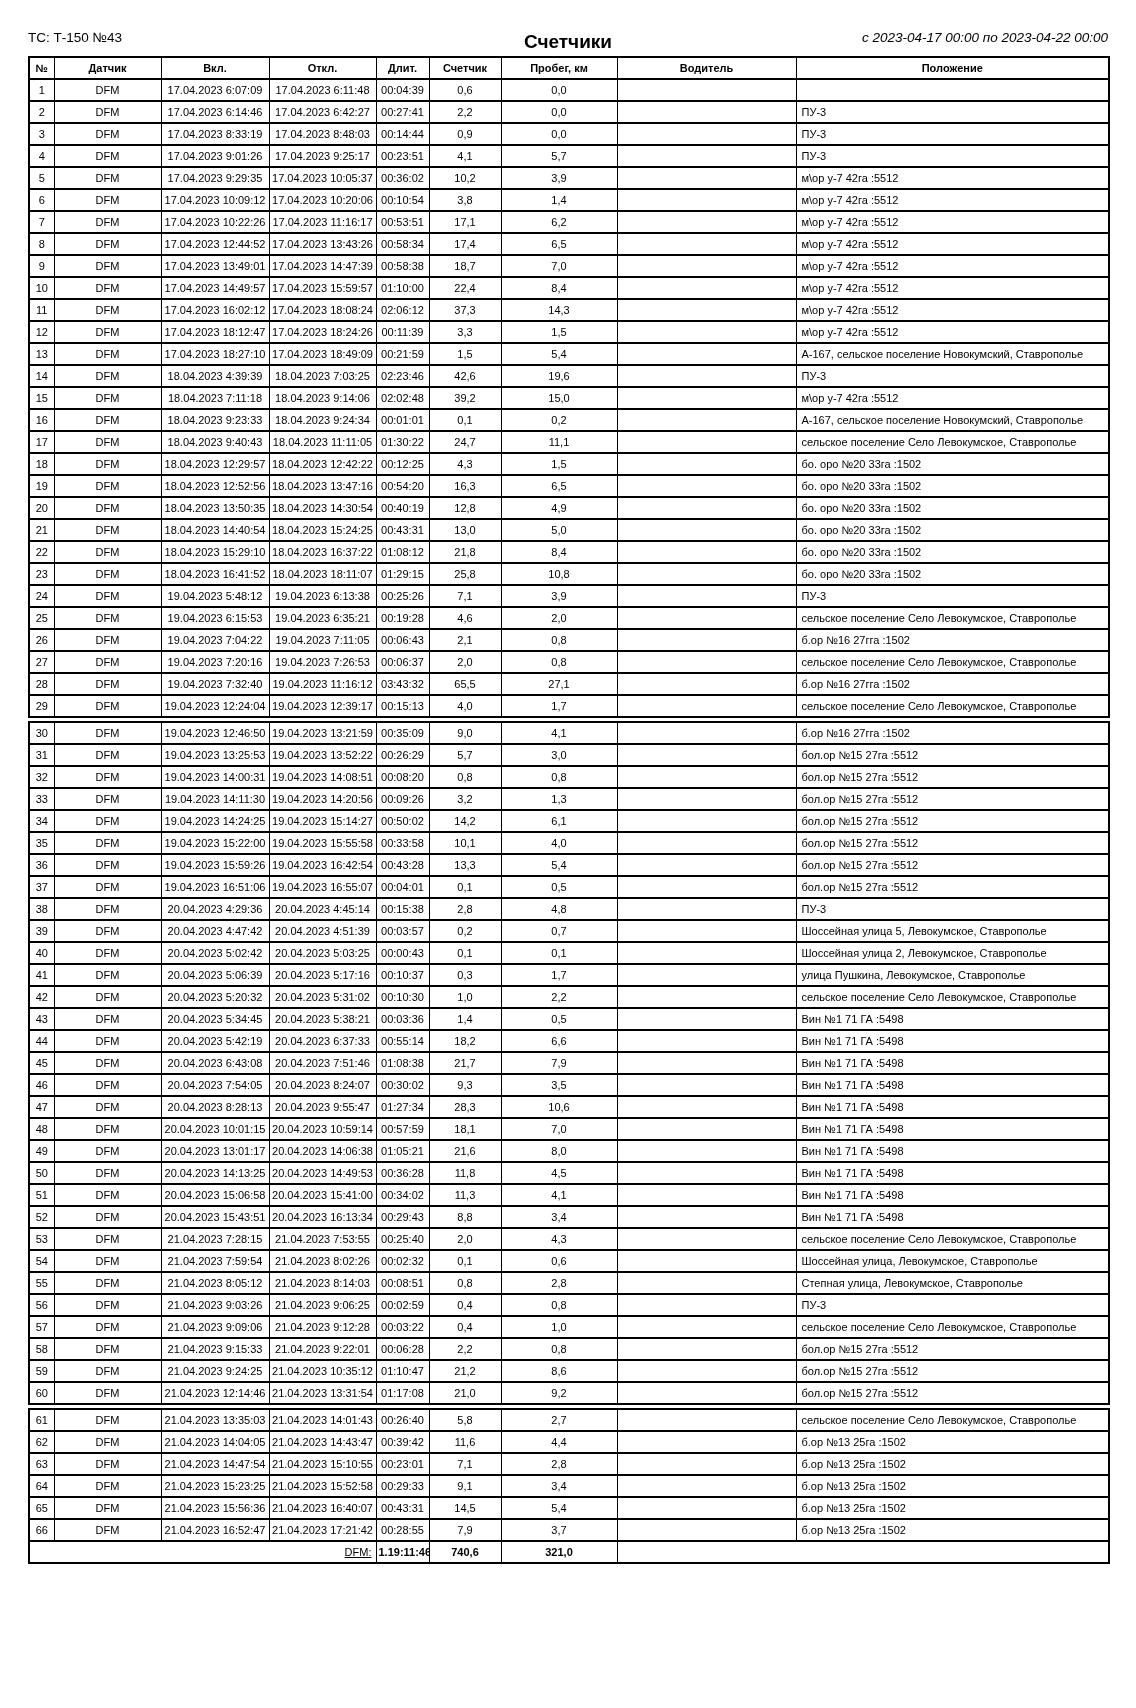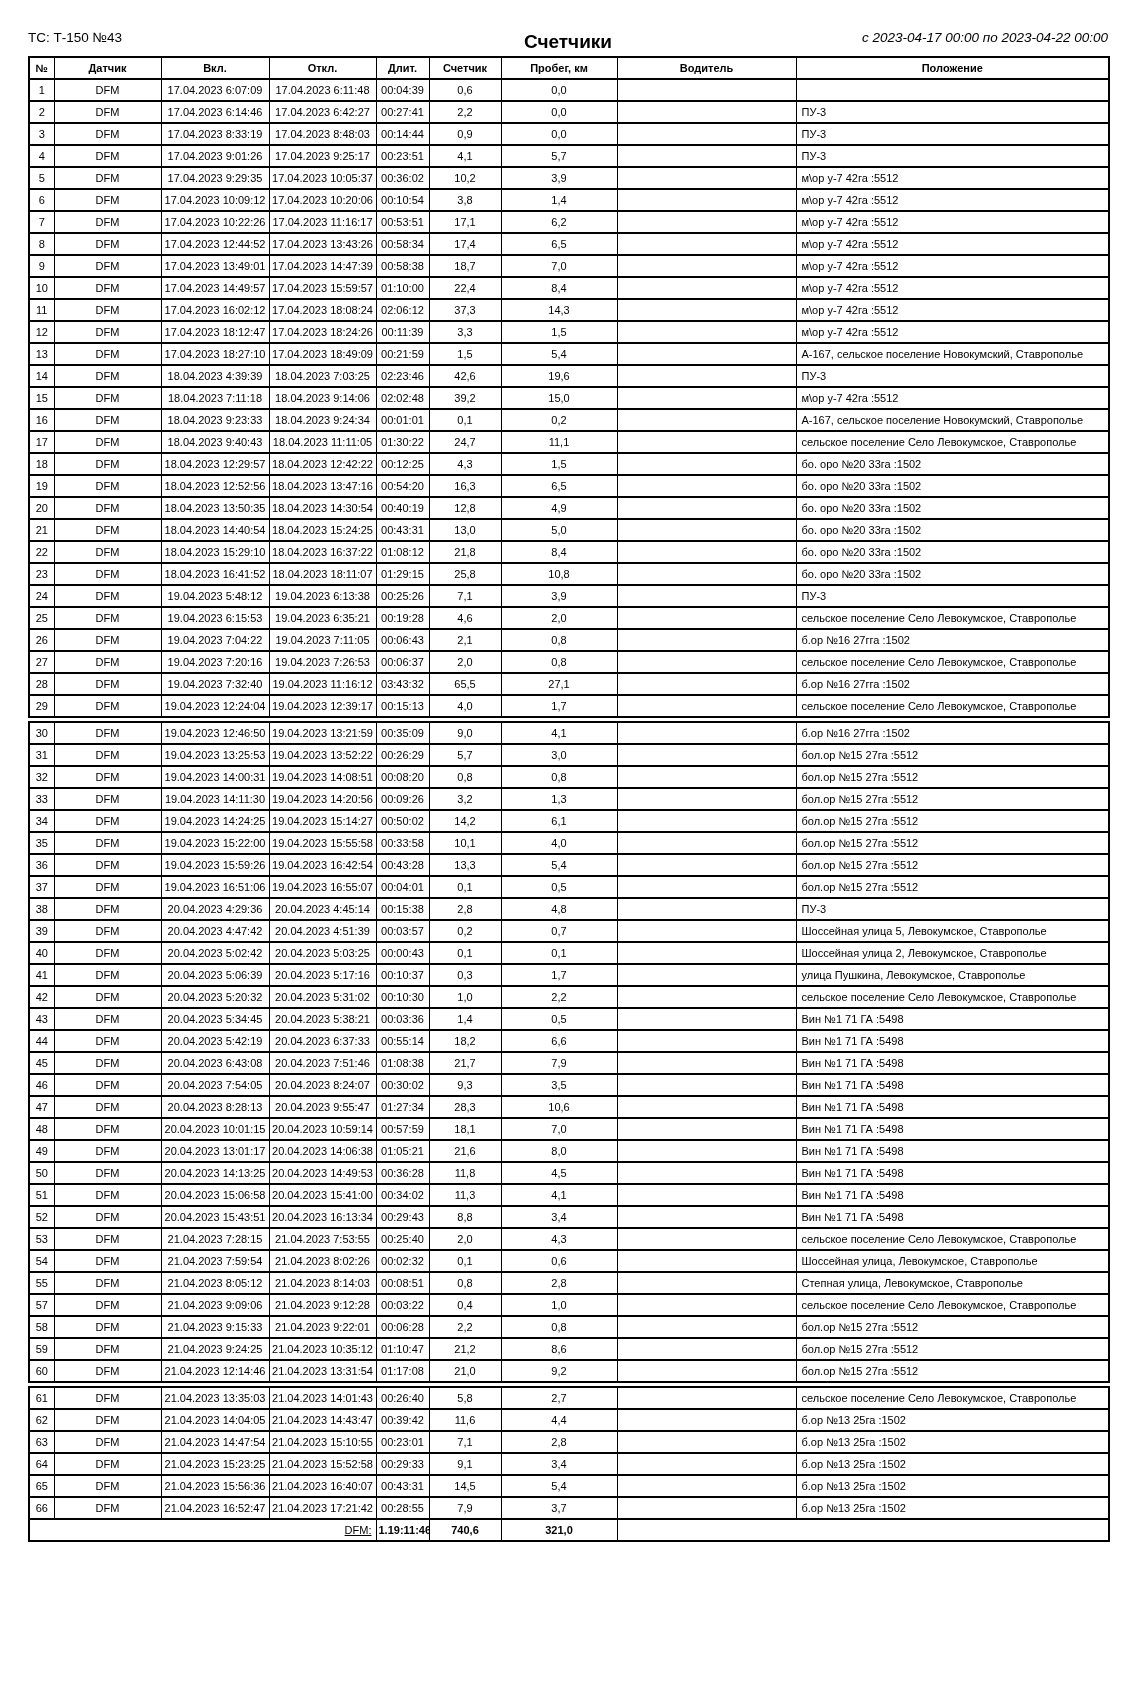--- a/index.html
+++ b/index.html
@@ -704,20 +704,31 @@
             <td>DFM</td>
             <td>21.04.2023 8:05:12</td>
             <td>21.04.2023 8:14:03</td>
             <td>00:08:51</td>
             <td>0,8</td>
             <td>2,8</td>
             <td></td>
             <td class="left">Степная улица, Левокумское, Ставрополье</td>
           </tr>
           <tr>
+            <td>56</td>
+            <td>DFM</td>
+            <td>21.04.2023 9:03:26</td>
+            <td>21.04.2023 9:06:25</td>
+            <td>00:02:59</td>
+            <td>0,4</td>
+            <td>0,8</td>
+            <td></td>
+            <td class="left">ПУ-3</td>
+          </tr>
+          <tr>
             <td>57</td>
             <td>DFM</td>
             <td>21.04.2023 9:09:06</td>
             <td>21.04.2023 9:12:28</td>
             <td>00:03:22</td>
             <td>0,4</td>
             <td>1,0</td>
             <td></td>
             <td class="left">сельское поселение Село Левокумское, Ставрополье</td>
           </tr>

